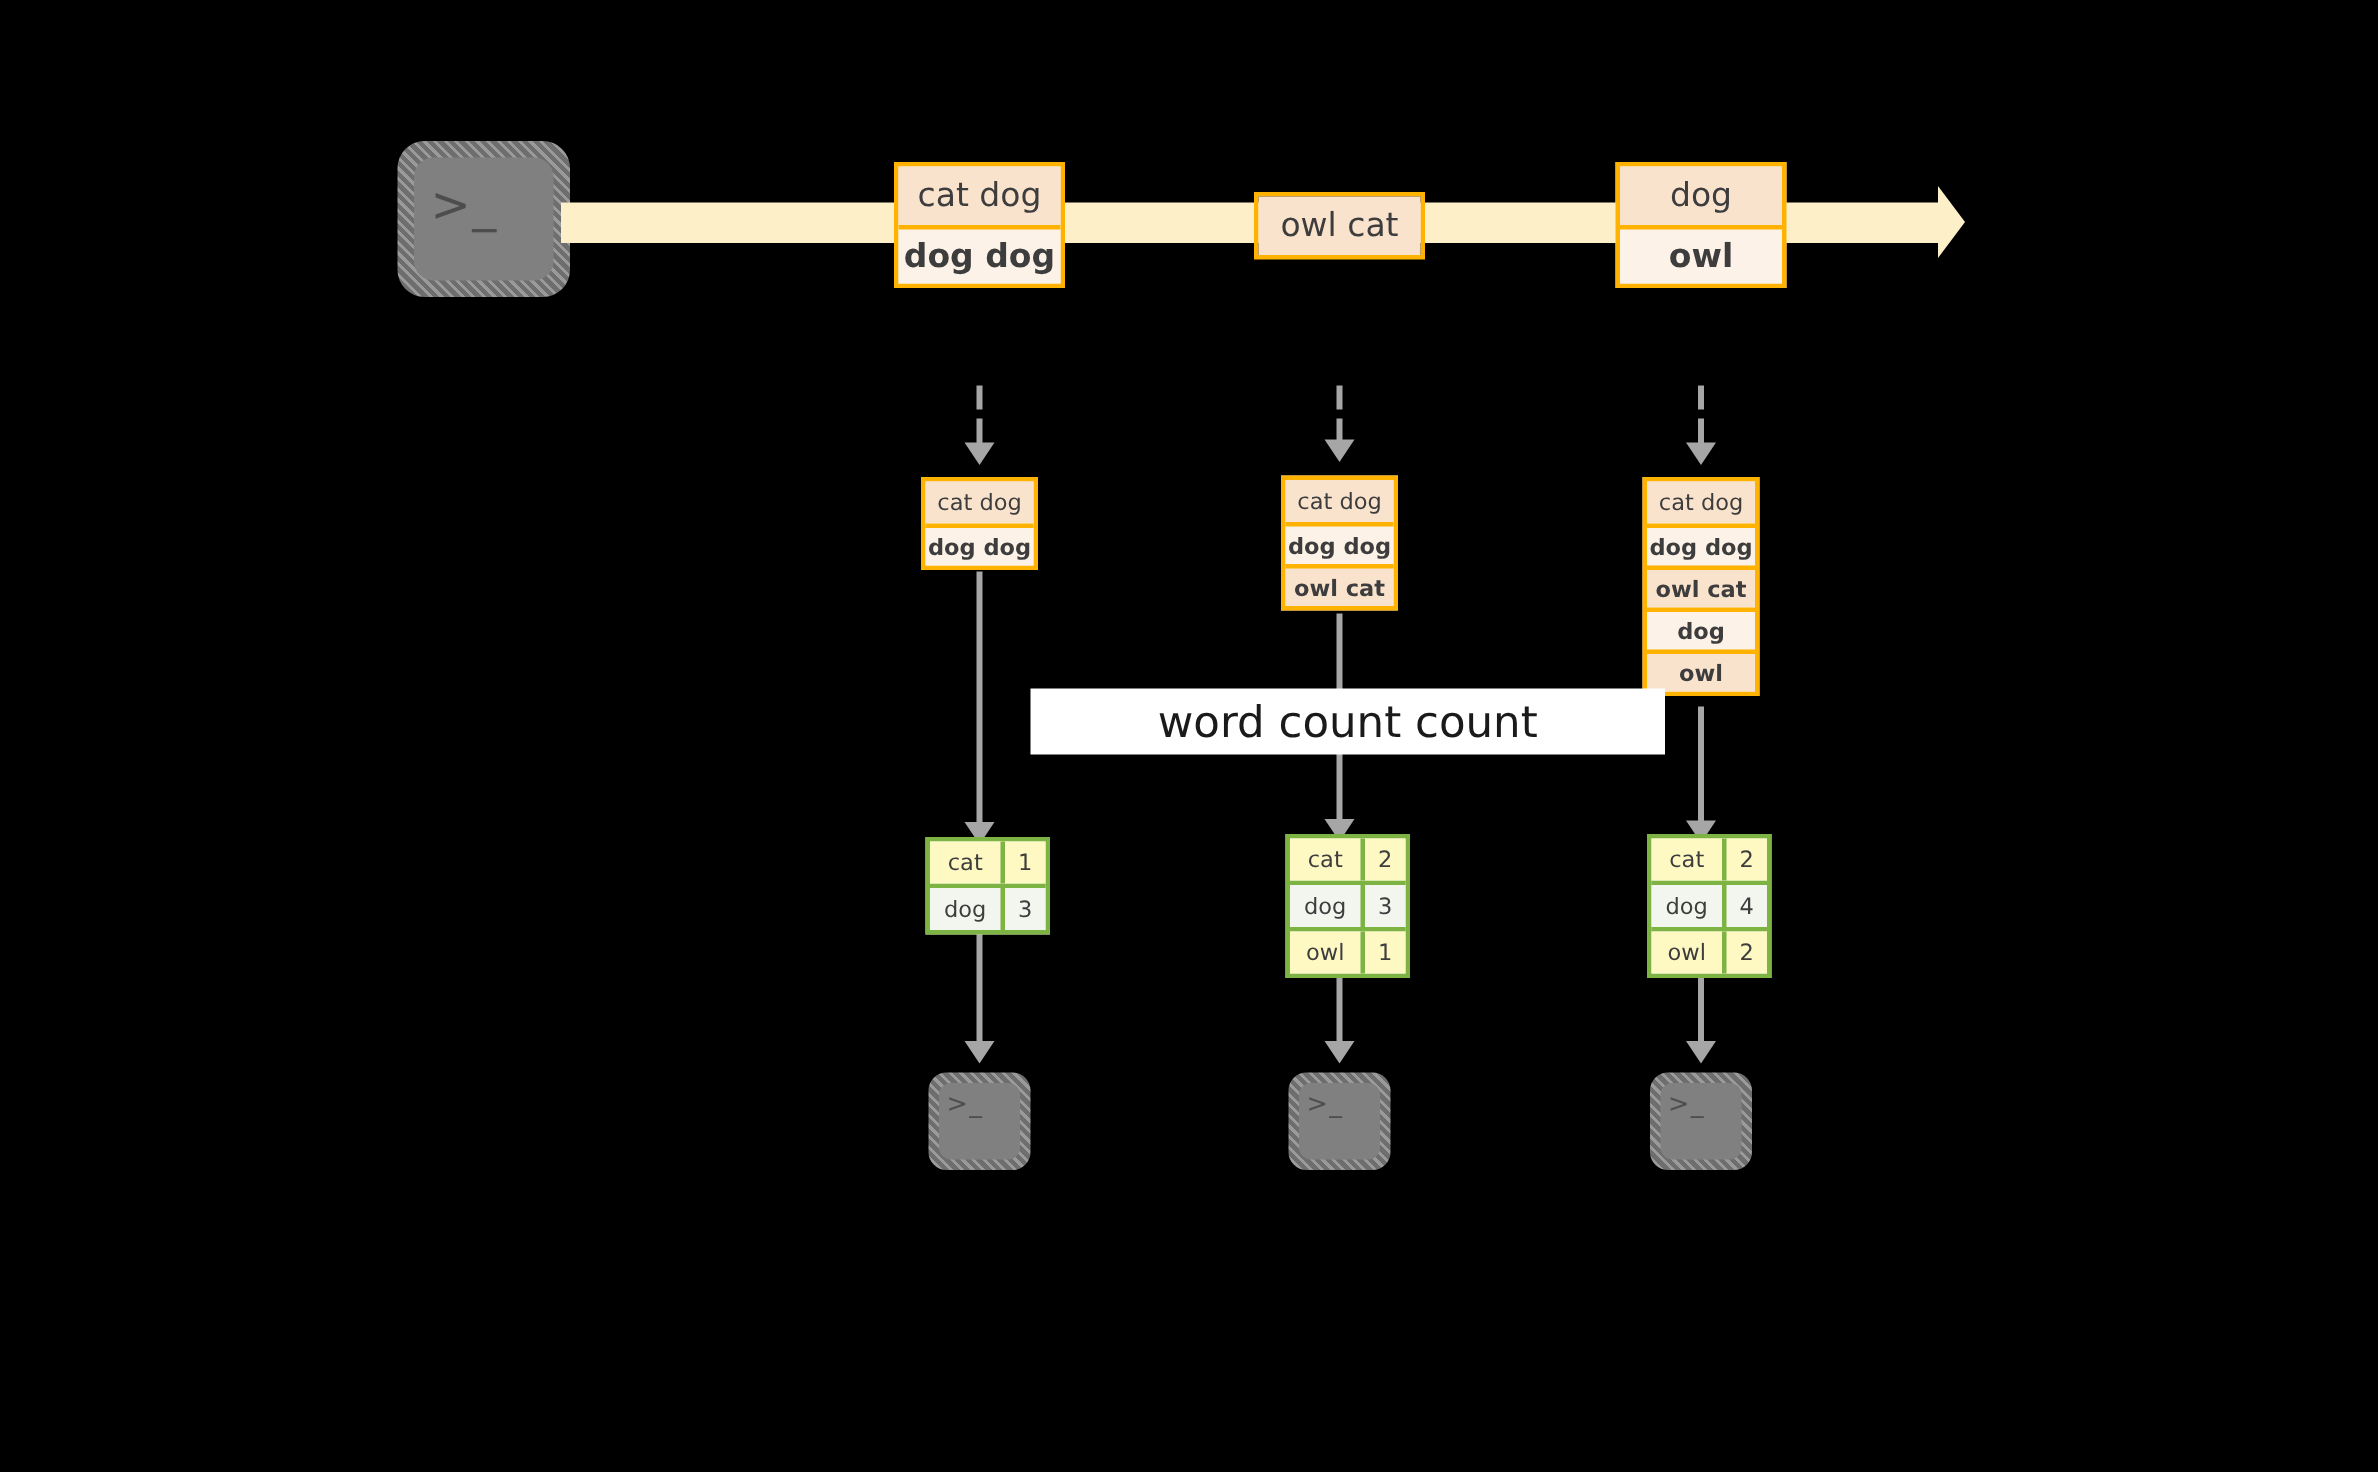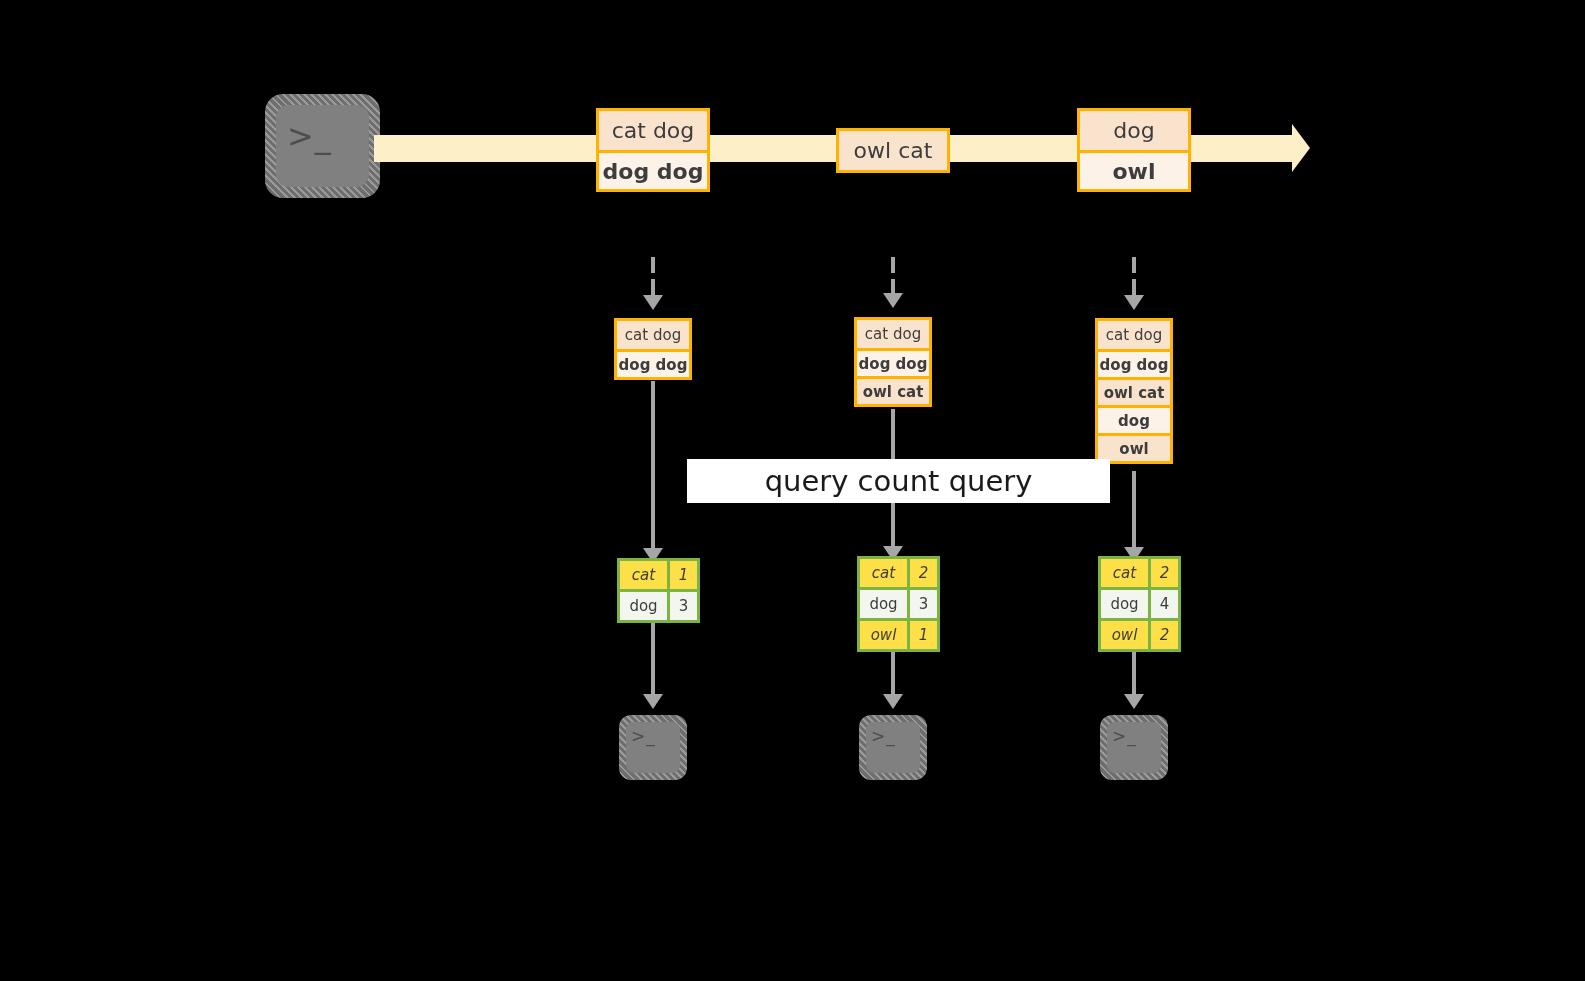--- a/index.html
+++ b/index.html
@@ -146,21 +146,21 @@
     justify-content: center;
     height: 28px;
     font-size: 15px;
     color: #3d3d3d;
   }
   .counts .cell.word { width: 47px; }
   .counts .cell.num {
     width: 30px;
     border-left: 3px solid #7cb342;
   }
-  .crow.dark .cell { background: #fde047; font-style: italic; }
+  .crow.dark .cell { background: #fef9c3; }
   .crow.light .cell { background: #f2f6ee; }
 
   
   .vline {
     position: absolute;
     width: 4px;
     background: #a6a6a6;
     z-index: 2;
   }
   .vdash {
@@ -258,21 +258,21 @@
   <div class="vline" style="left:651px; top:381px; height:171px;"></div>
   <div class="vhead" style="left:643px; top:548px;"></div>
 
   <div class="vline" style="left:891px; top:409px; height:141px;"></div>
   <div class="vhead" style="left:883px; top:546px;"></div>
 
   <div class="vline" style="left:1132px; top:471px; height:80px;"></div>
   <div class="vhead" style="left:1124px; top:547px;"></div>
 
   <div class="query-label">
-    <span>query count query</span>
+    <span>word count count</span>
   </div>
 
   <div class="counts" style="left:617px; top:558px;">
     <div class="crow dark">
       <div class="cell word">cat</div>
       <div class="cell num">1</div>
     </div>
     <div class="crow light">
       <div class="cell word">dog</div>
       <div class="cell num">3</div>

